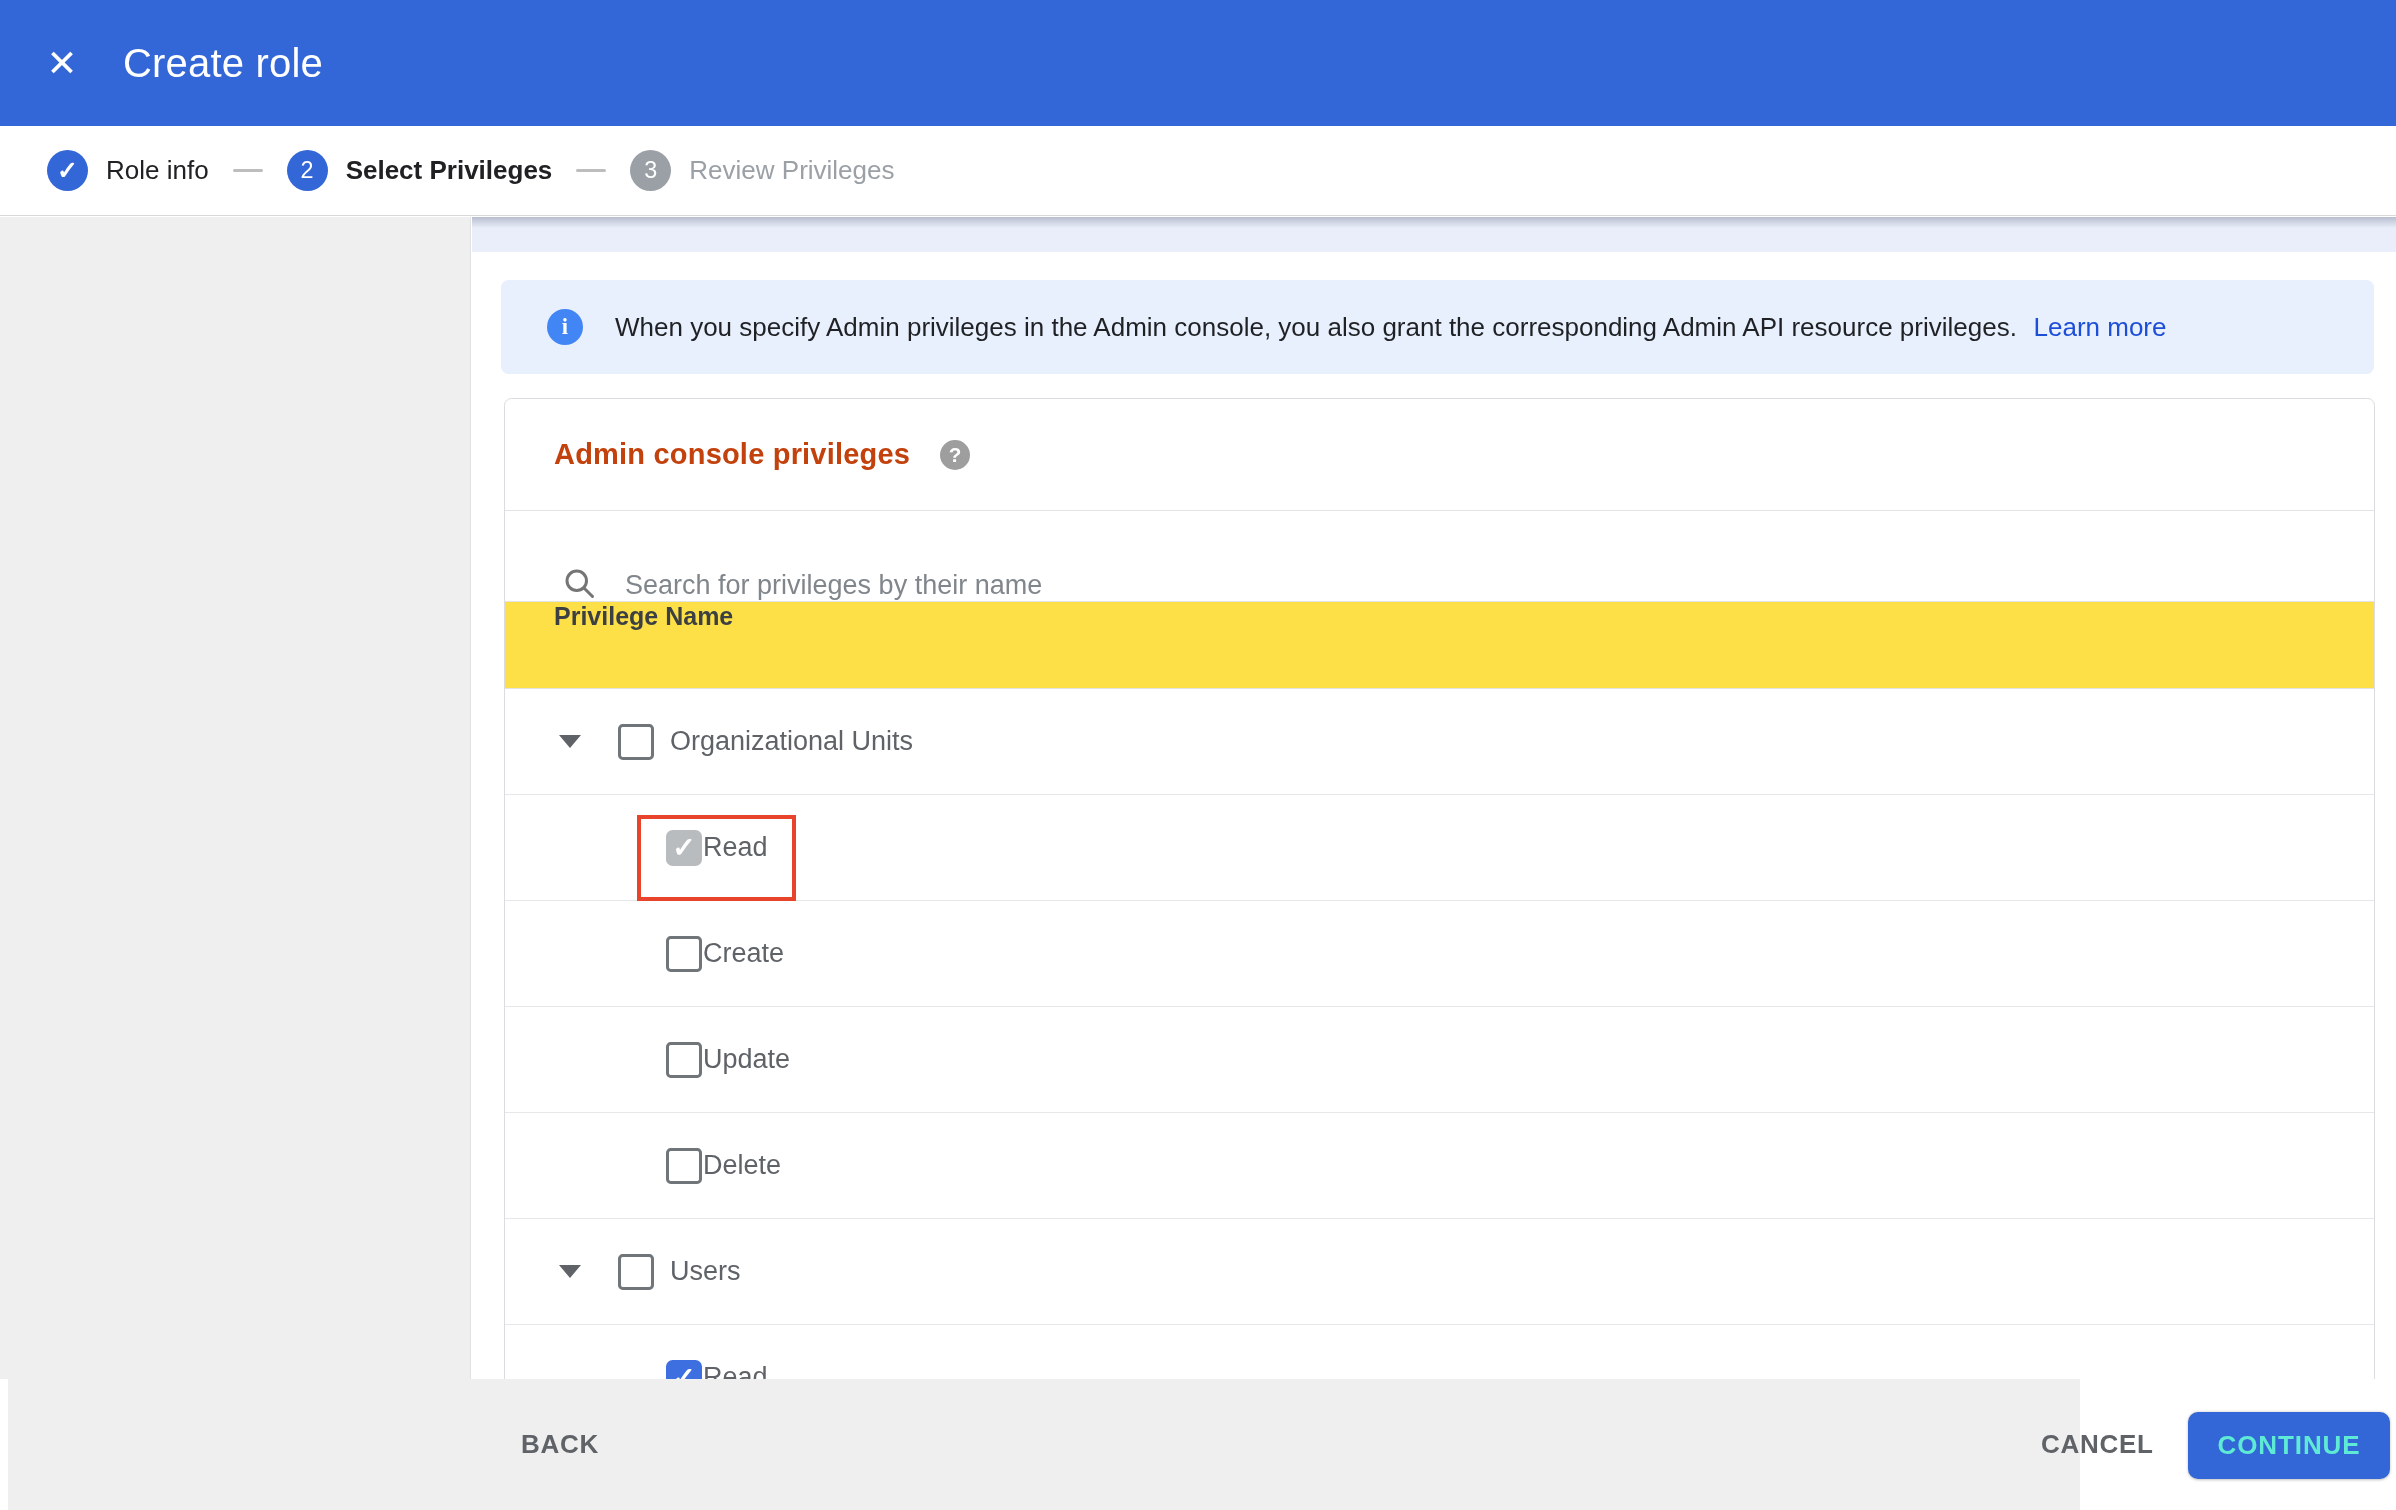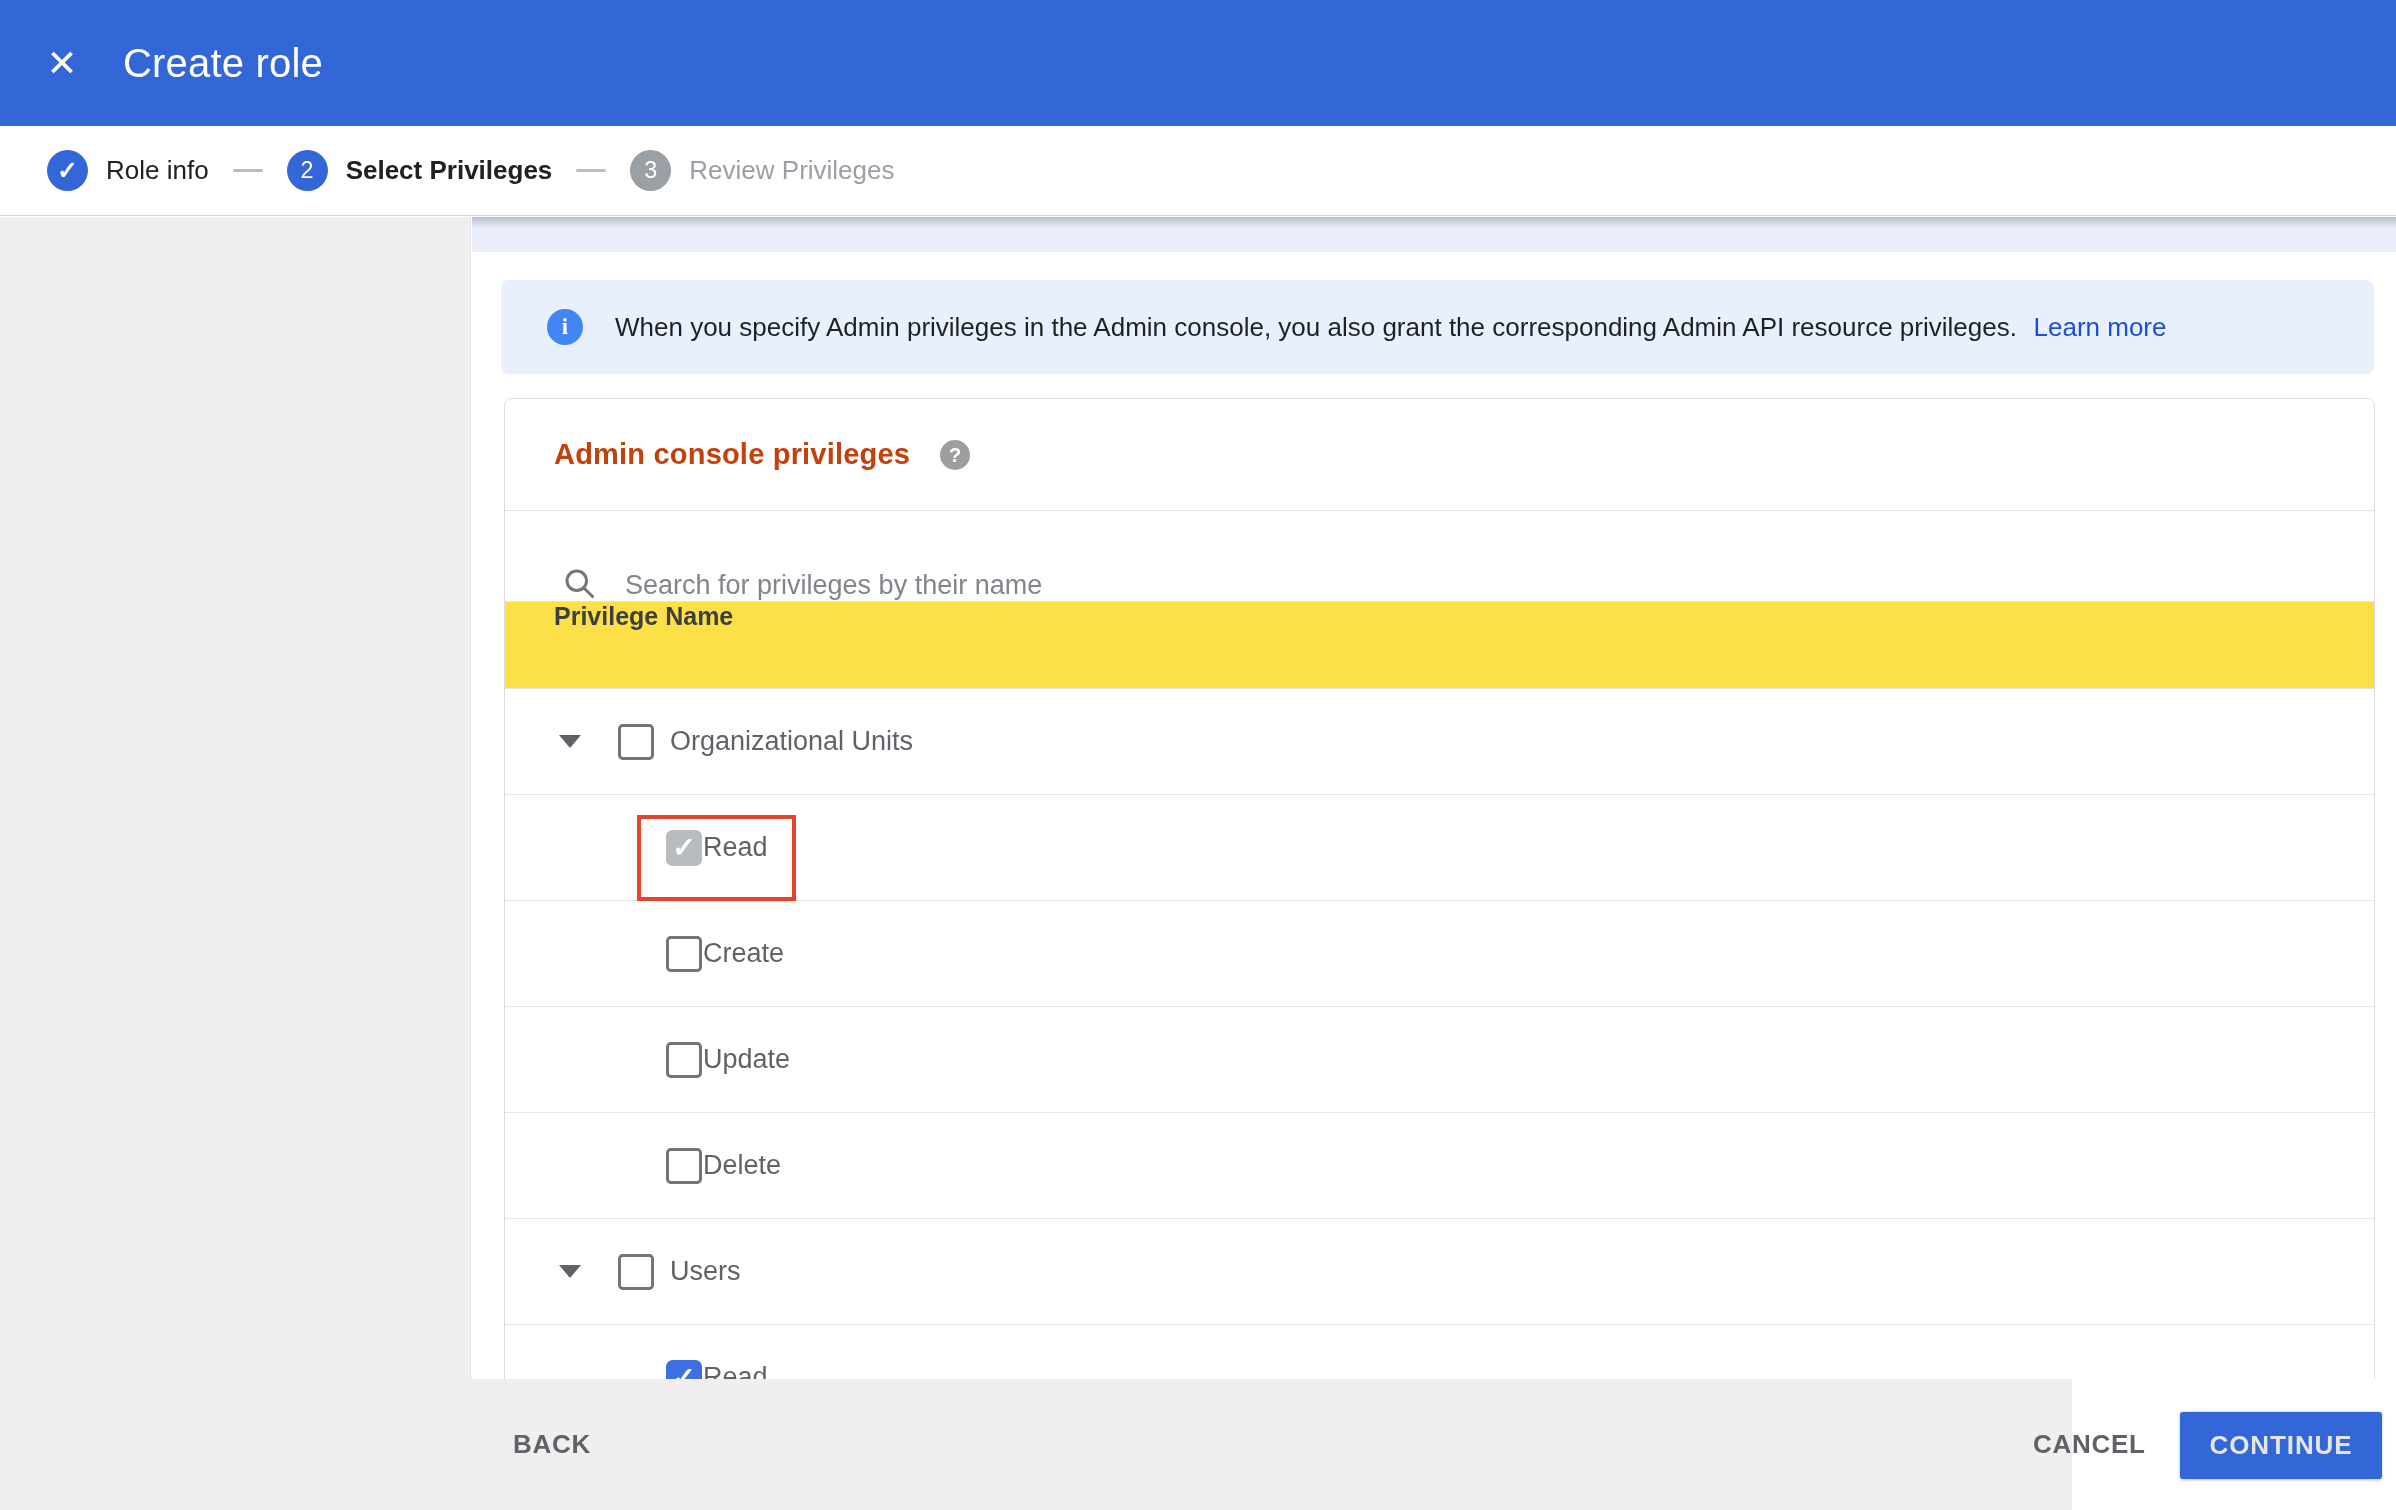--- a/index.html
+++ b/index.html
@@ -75,27 +75,27 @@
   .cb.checked.gray { background:#b9bcbe; }
   .cb.checked.blue { background:#3d6fe0; }
   .prow.parent .cb { margin-left:37px; }
   .prow.child .cb { margin-left:161px; }
   .row-label { margin-left:1px; font-size:27px; color:#5f6368; }
   .prow.parent .row-label { margin-left:16px; }
   .highlight-box { position:absolute; left:132px; top:19.7px; width:159px; height:86px;
                    border:4.7px solid #e8432b; pointer-events:none; }
 
   
-  .footer { position:absolute; left:0; bottom:0; width:2072px; height:131px; background:#efefef; }
+  .footer { position:absolute; left:8px; bottom:0; width:2072px; height:131px; background:#efefef; }
   .txt-btn { position:absolute; top:0; height:131px; display:flex; align-items:center;
              font-size:26px; font-weight:700; color:#5f6368; letter-spacing:0.7px; cursor:pointer; }
   .back-btn { left:513px; }
   .cancel-btn { left:2033px; }
   .continue-btn { position:absolute; left:2180px; top:33px; width:202px; height:67px; background:#3366d6;
-                  border:none; border-radius:3px; color:#e5e5e5; font-size:26px; font-weight:700;
+                  border:none; border-radius:10px; color:#5eead4; font-size:26px; font-weight:700;
                   letter-spacing:0.9px; cursor:pointer; font-family:"Liberation Sans", sans-serif;
                   box-shadow:0 0.9px 2.8px rgba(0,0,0,0.25); }
 </style>
 </head>
 <body>
 
 <div class="app">
 
   <div class="topbar">
     <div class="close-btn">✕</div>

